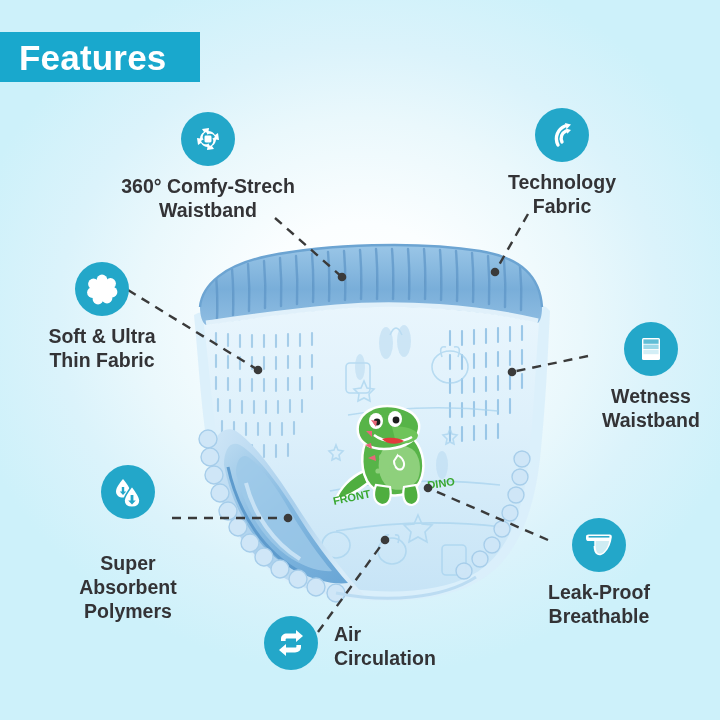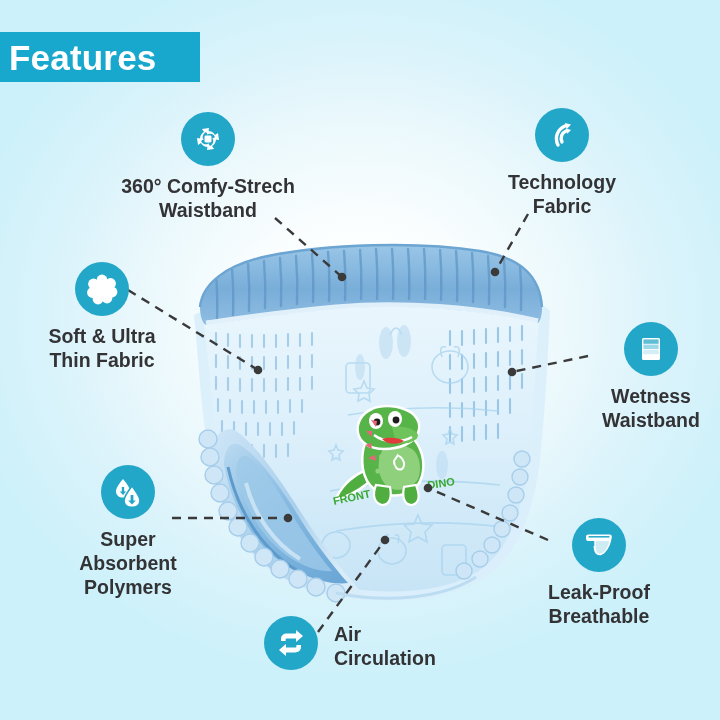--- a/index.html
+++ b/index.html
@@ -31,21 +31,21 @@
     height: 50px;
     background: #19a8cd;
     display: flex;
     align-items: center;
   }
   #features-banner .banner-text {
     color: #ffffff;
     font-size: 35px;
     font-weight: bold;
     letter-spacing: 0.2px;
-    padding-left: 9px;
+    padding-left: 19px;
     line-height: 1;
   }
 
   
   #connectors {
     position: absolute;
     left: 0;
     top: 0;
     width: 720px;
     height: 720px;
@@ -95,21 +95,21 @@
     margin-top: 8px;
     margin-left: 16px;
     text-align: left;
   }
 
   
   #feat-waistband   { left: 108px; top: 112px; width: 200px; }
   #feat-breathable  { left: 488px; top: 108px; width: 148px; }
   #feat-soft        { left: 22px;  top: 262px; width: 160px; }
   #feat-wetness     { left: 592px; top: 322px; width: 118px; }
-  #feat-absorbent   { left: 62px;  top: 465px; width: 132px; }
+  #feat-absorbent   { left: 62px;  top: 465px; width: 132px; gap: 24px; }
   #feat-leak        { left: 524px; top: 518px; width: 150px; }
   #feat-air         { left: 264px; top: 615px; width: 190px; }
 </style>
 </head>
 <body>
 
 <div id="poster">
 
   <div id="features-banner">
     <span class="banner-text">Features</span>

